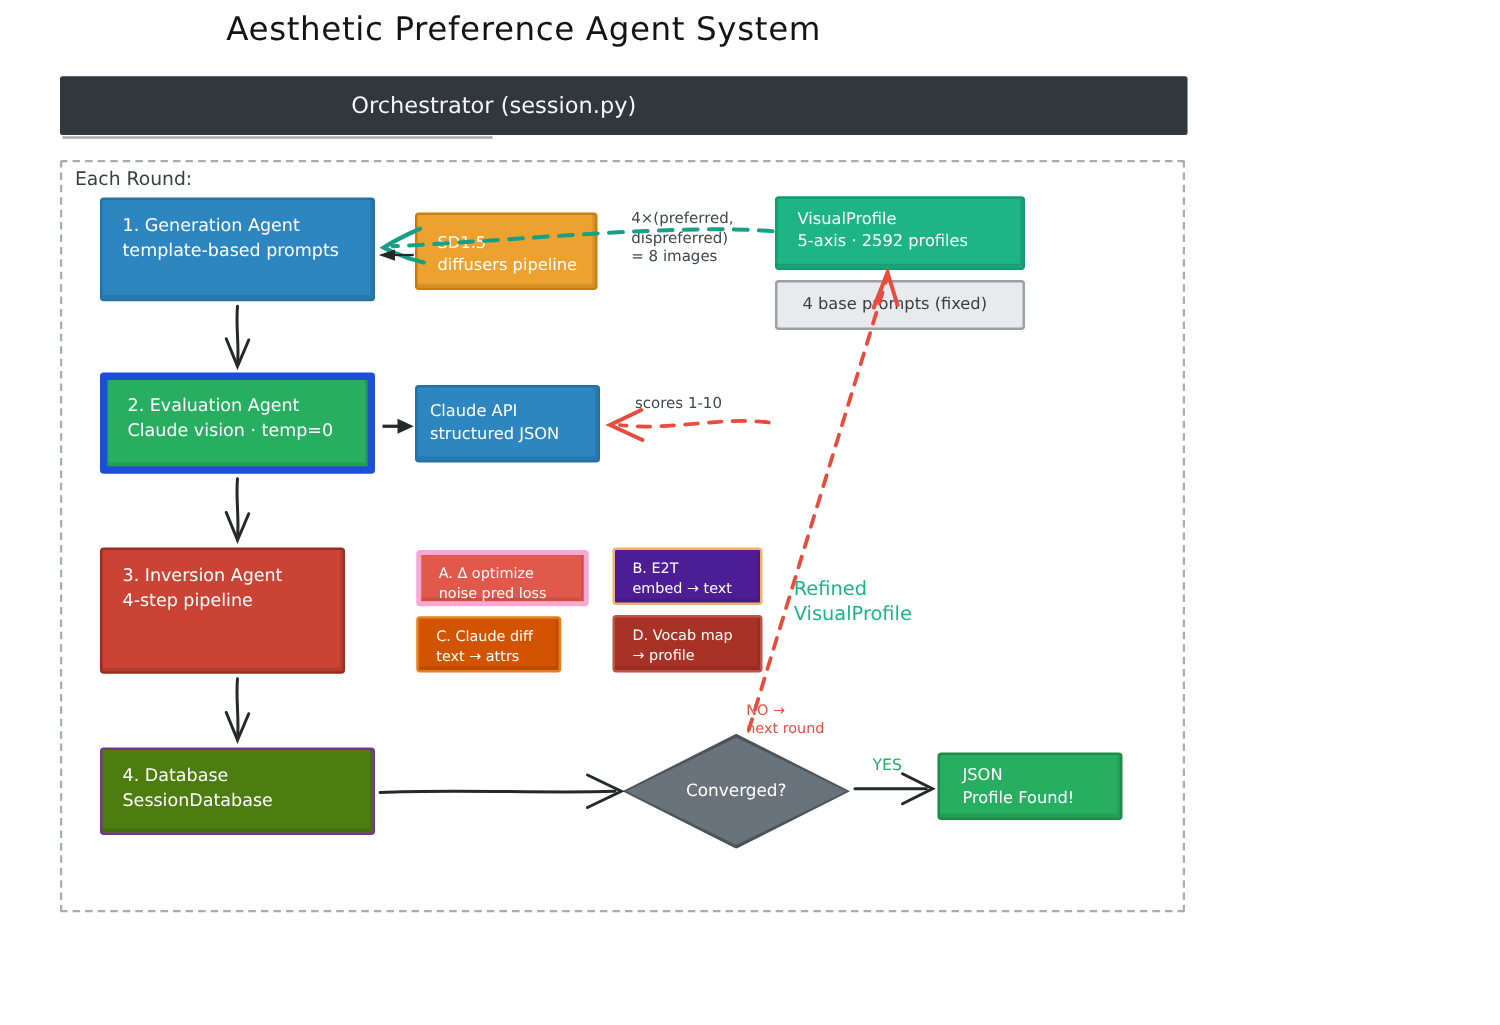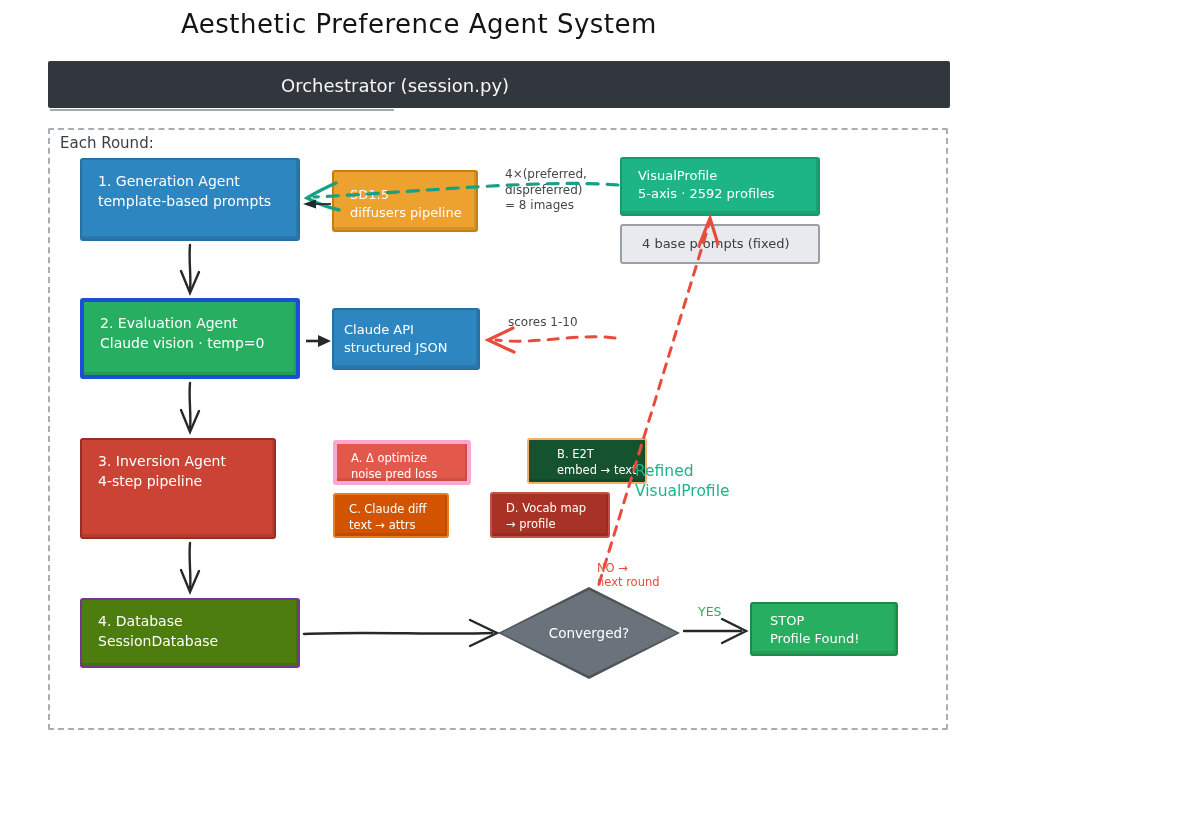--- a/index.html
+++ b/index.html
@@ -30,26 +30,26 @@
   .node{
     position:absolute;box-sizing:border-box;border-radius:3px;color:#fff;
     padding:12px 16px;line-height:1.42;box-shadow:inset -2px -3px 0 rgba(0,0,0,0.10);
   }
   .node .ln{white-space:nowrap;}
   .fs14{font-size:14px;} .fs13{font-size:13px;} .fs11{font-size:11.5px;line-height:1.35;}
   .gen   {left:80px; top:158px;width:220px;height:83px; background:#2e86c1;border:2px solid #2471a3;}
   .sd    {left:332px;top:170px;width:146px;height:62px; background:#eda12e;border:2px solid #c77f0c;padding-top:14px;}
   .vp    {left:620px;top:157px;width:200px;height:59px; background:#1db584;border:2px solid #149a6e;padding-top:8px;}
   .basep {left:620px;top:224px;width:200px;height:40px; background:#e8eaed;border:2px solid #9aa0a6;color:#3c4043;padding:9px 20px;box-shadow:none;}
-  .eval  {left:80px; top:298px;width:220px;height:81px; background:#27ae60;border:4px solid #1d4ed8;}
+  .eval  {left:80px; top:298px;width:220px;height:81px; background:#27ae60;border:6px solid #1d4ed8;}
   .claude{left:332px;top:308px;width:148px;height:62px; background:#2e86c1;border:2px solid #2471a3;padding:11px 10px;}
   .gt    {left:618px;top:310px;width:202px;height:56px; background:#c7392b;border:2px solid #a02b1f;padding:8px 20px;}
   .inv   {left:80px; top:438px;width:196px;height:101px;background:#cb4335;border:2px solid #992d22;}
   .stepa {left:333px;top:440px;width:138px;height:45px; background:#e2584a;border:4px solid #f9a8d4;padding:7px 14px;}
-  .stepb {left:490px;top:438px;width:120px;height:46px; background:#14532d;border:2px solid #f2af6c;padding:7px 28px;margin-left:37px;}
+  .stepb {left:490px;top:438px;width:120px;height:46px; background:#4c1d95;border:2px solid #f2af6c;padding:7px 14px;}
   .stepc {left:333px;top:493px;width:116px;height:45px; background:#d35400;border:2px solid #e67e22;padding:7px 14px;}
   .stepd {left:490px;top:492px;width:120px;height:46px; background:#a93226;border:2px solid #c25146;padding:7px 14px;}
   .db    {left:80px; top:598px;width:220px;height:70px; background:#4d7c0f;border:2px solid #76368f;}
   .stop  {left:750px;top:602px;width:148px;height:54px; background:#27ae60;border:2px solid #1d8a4a;padding:8px 18px;}
   .diamond-outer{
     position:absolute;left:498px;top:587px;width:182px;height:92px;background:#4c5359;
     clip-path:polygon(50% 0,100% 50%,50% 100%,0 50%);
   }
   .diamond-inner{
     position:absolute;left:3px;top:3px;right:3px;bottom:3px;background:#6a737b;
@@ -130,21 +130,21 @@
   <div class="node basep fs13">
     <div class="ln">4 base prompts (fixed)</div>
   </div>
 
   <div class="diamond-outer">
     <div class="diamond-inner">
       <span>Converged?</span>
     </div>
   </div>
   <div class="node stop fs13">
-    <div class="ln">STOP</div>
+    <div class="ln">JSON</div>
     <div class="ln">Profile Found!</div>
   </div>
 
   <div class="note images-note">
     <div>4×(preferred,</div>
     <div>dispreferred)</div>
     <div>= 8 images</div>
   </div>
   <div class="note scores-note">scores 1-10</div>
   <div class="note refined-note">

